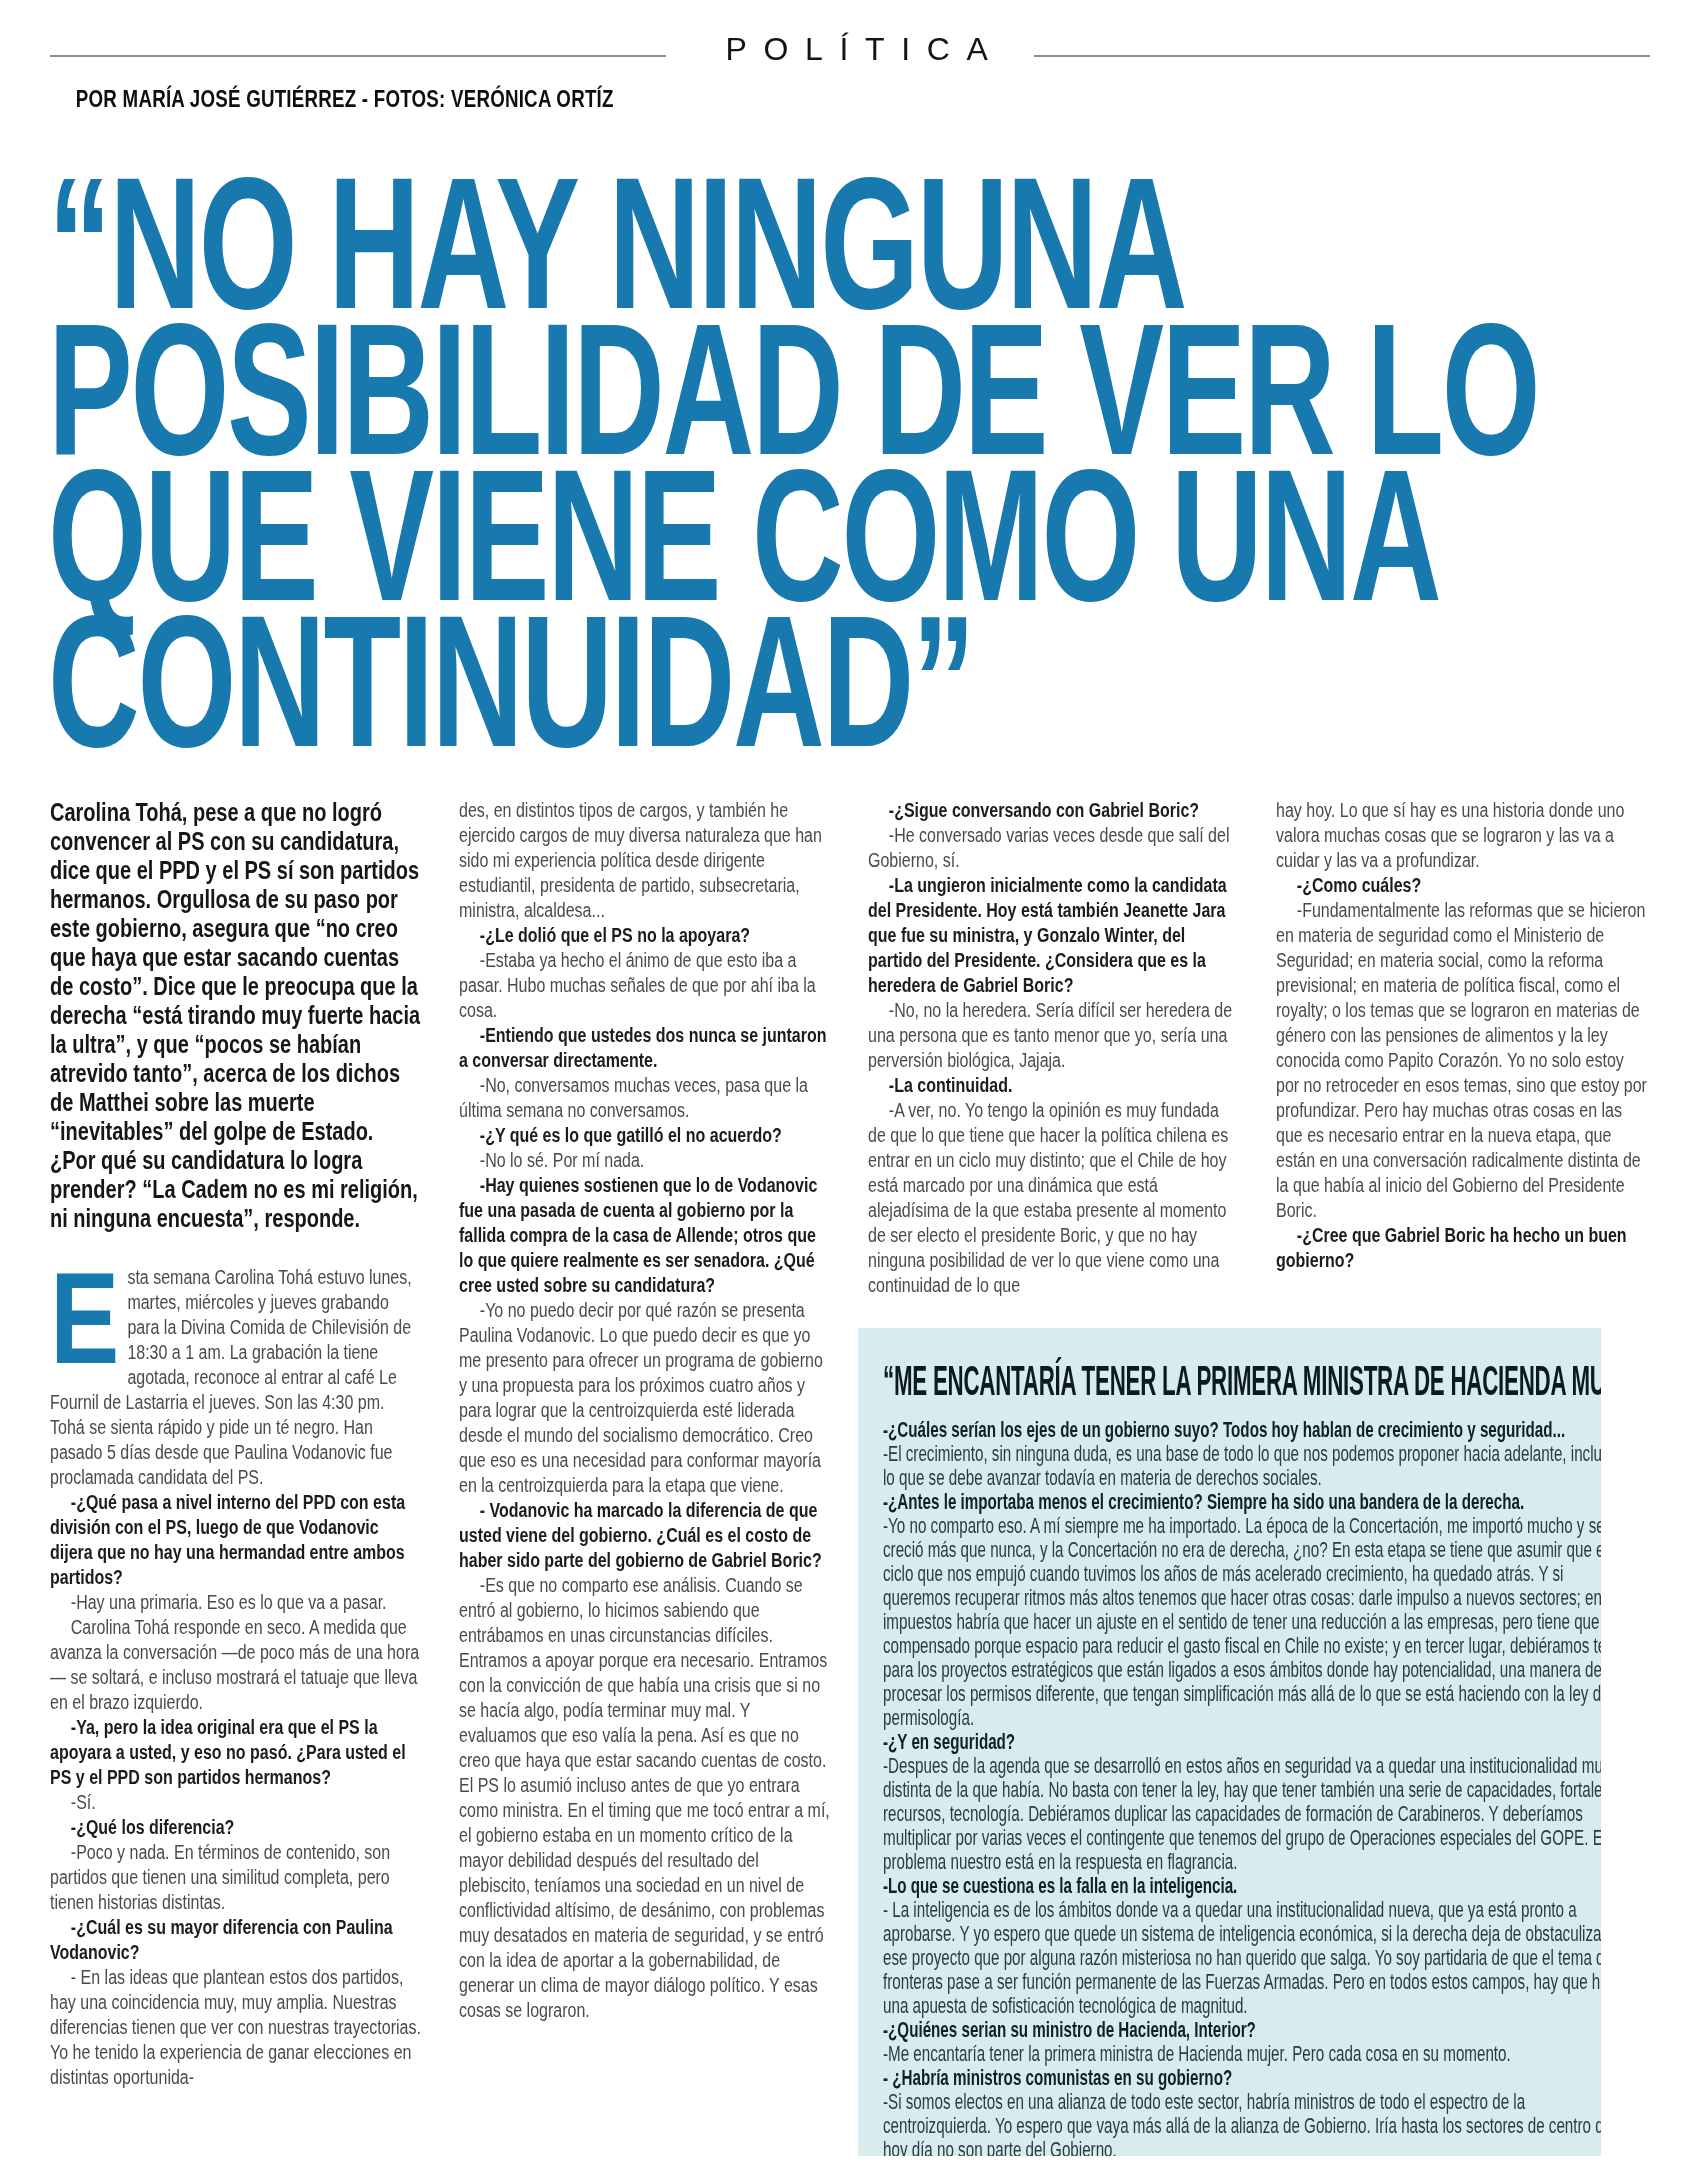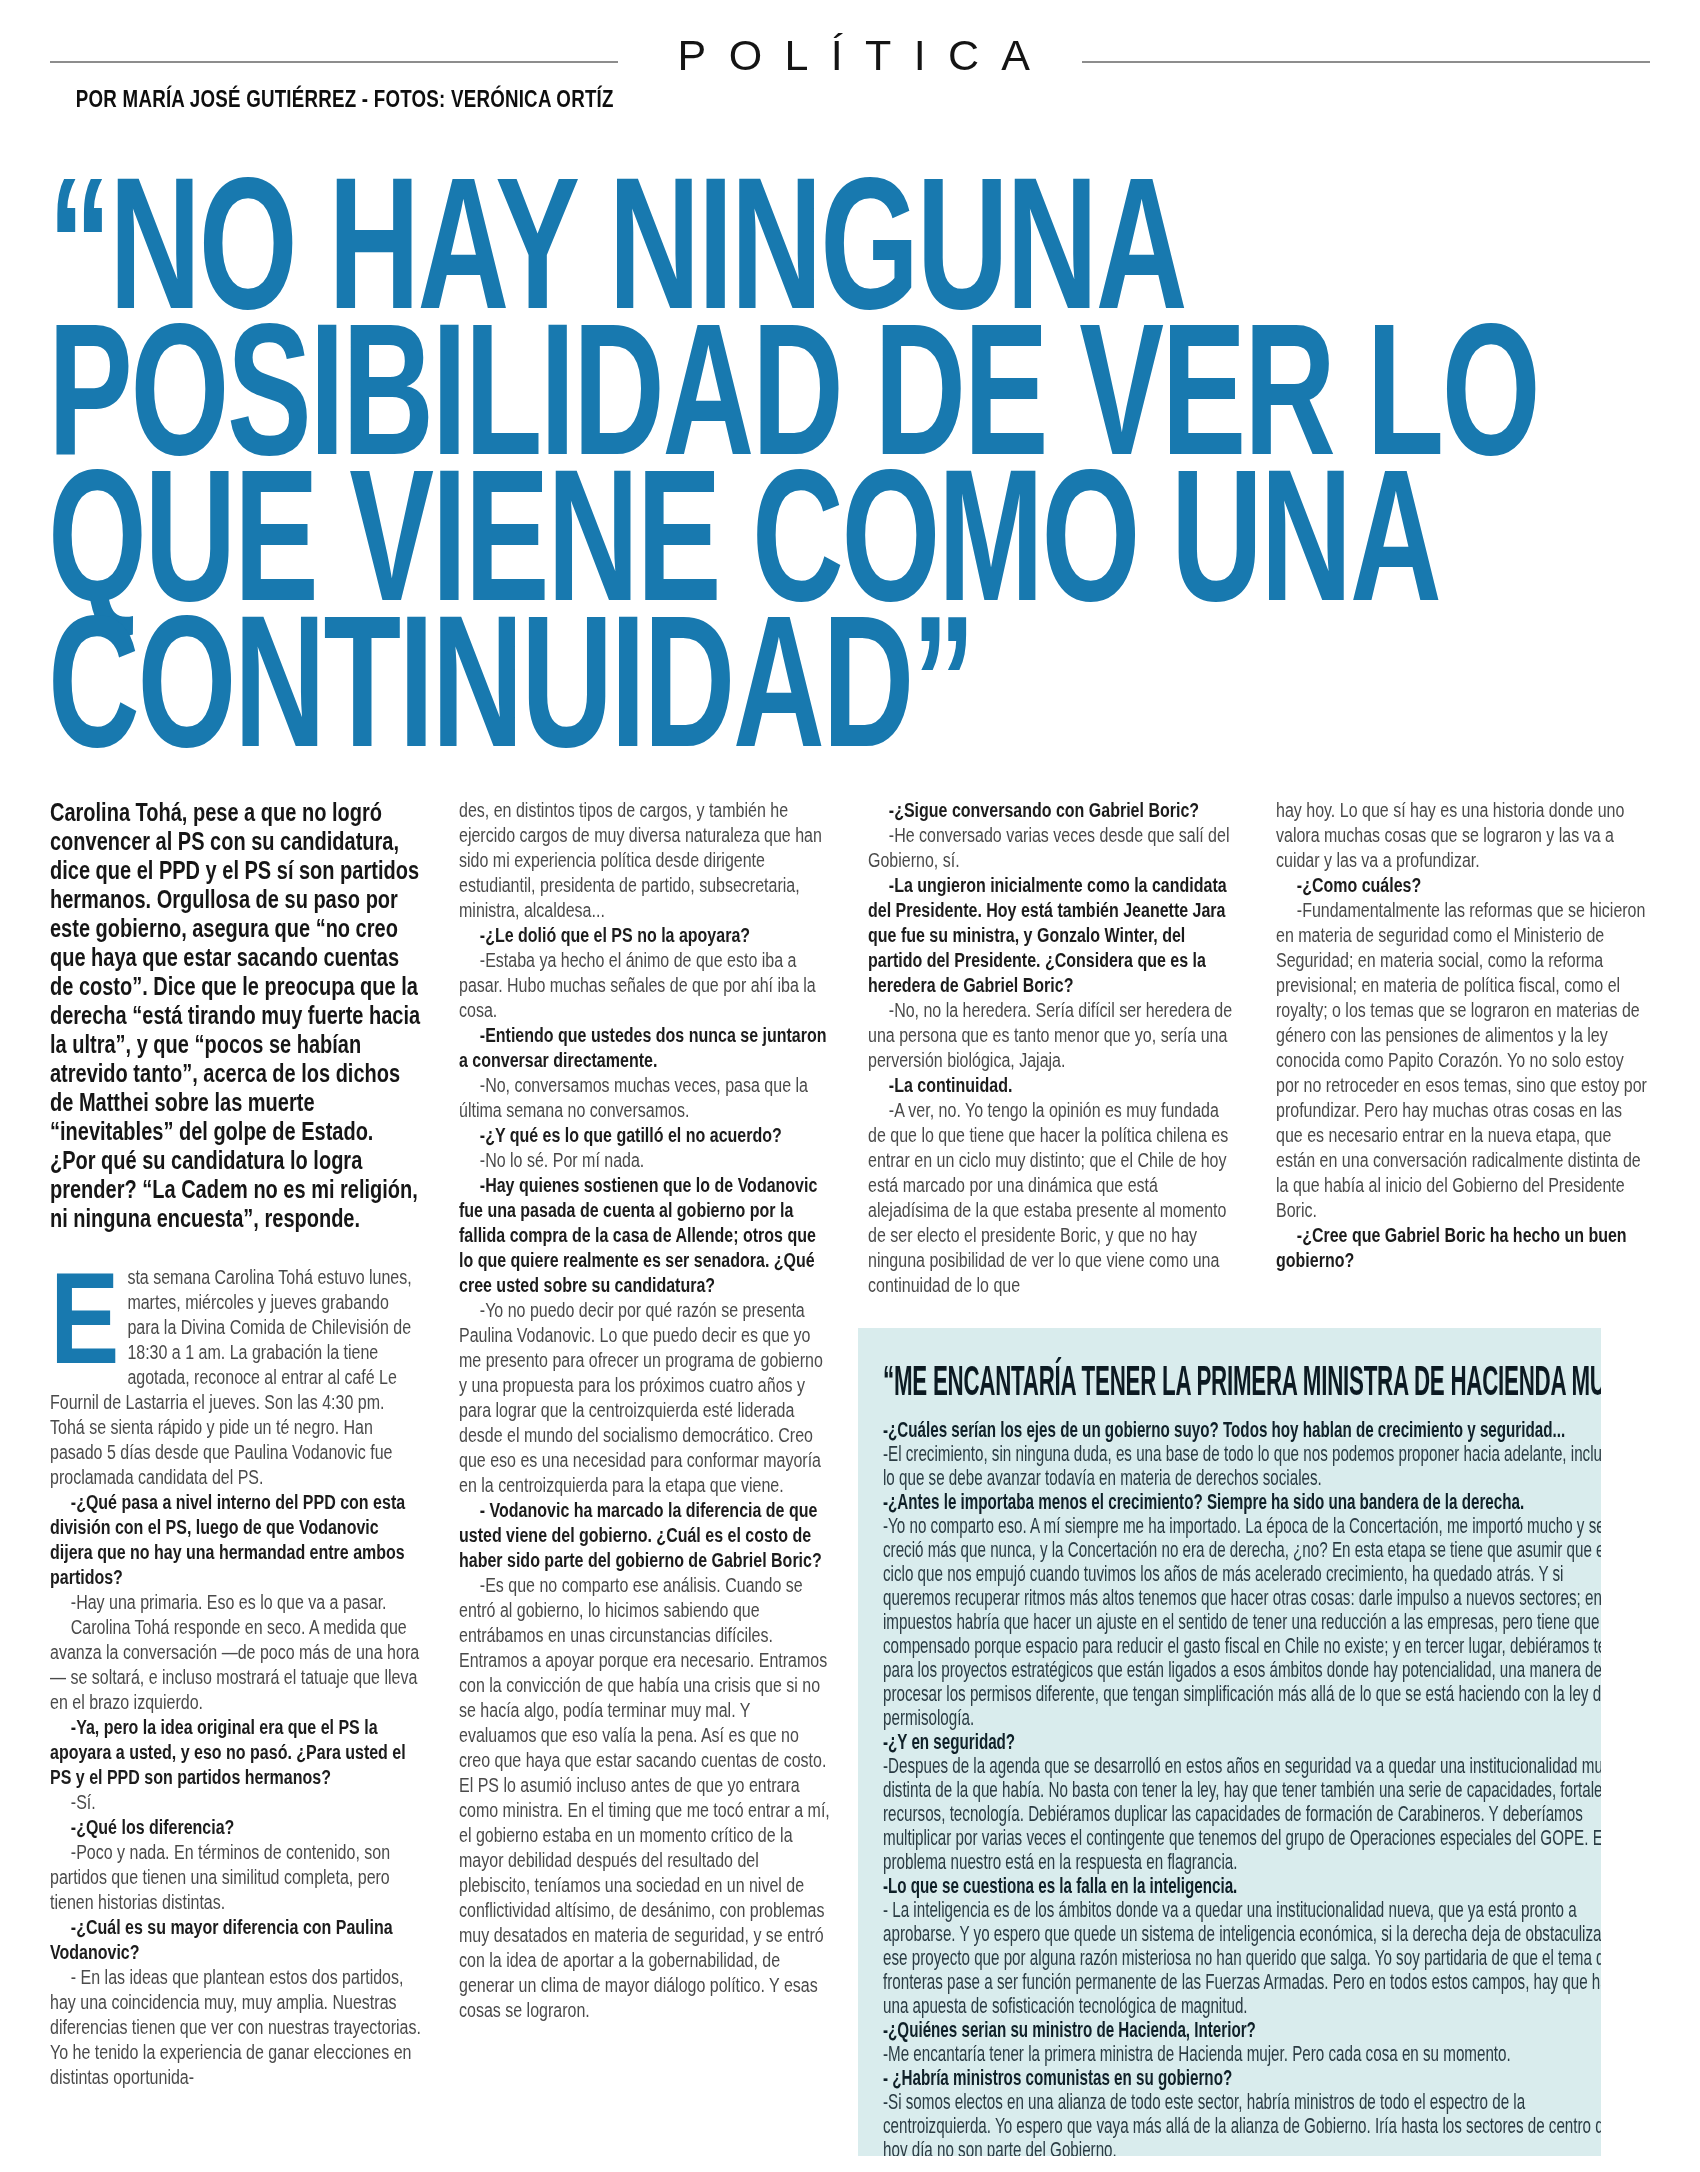--- a/index.html
+++ b/index.html
@@ -7,21 +7,21 @@
     width:1700px; height:2172px; position:relative; overflow:hidden;
     font-family:"Liberation Sans", sans-serif;
     --accent:#1879af; --boxbg:#d9eced; --rule:#8d8d8d;
   }
   .page { position:absolute; inset:0; }
 
   
   .masthead { position:absolute; left:50px; right:50px; top:31px; display:flex; align-items:center; }
   .rule { flex:1; height:2.5px; background:var(--rule); }
   .section-title {
-    font-size:43px; font-weight:500; color:#141414;
+    font-size:32px; font-weight:500; color:#141414;
     letter-spacing:.52em; margin:0 30px 13px 60px; white-space:nowrap;
   }
   .byline-row { position:absolute; top:85px; left:0; right:0; text-align:left; }
   .byline-row .byline {
     display:inline-block; font-weight:700; font-size:24px; color:#0e0e0e;
     transform:scaleX(.78); white-space:nowrap; letter-spacing:0.3px;
   }
 
   
   .headline { position:absolute; left:48px; top:160px; transform:scaleX(.68); transform-origin:0 0; }

